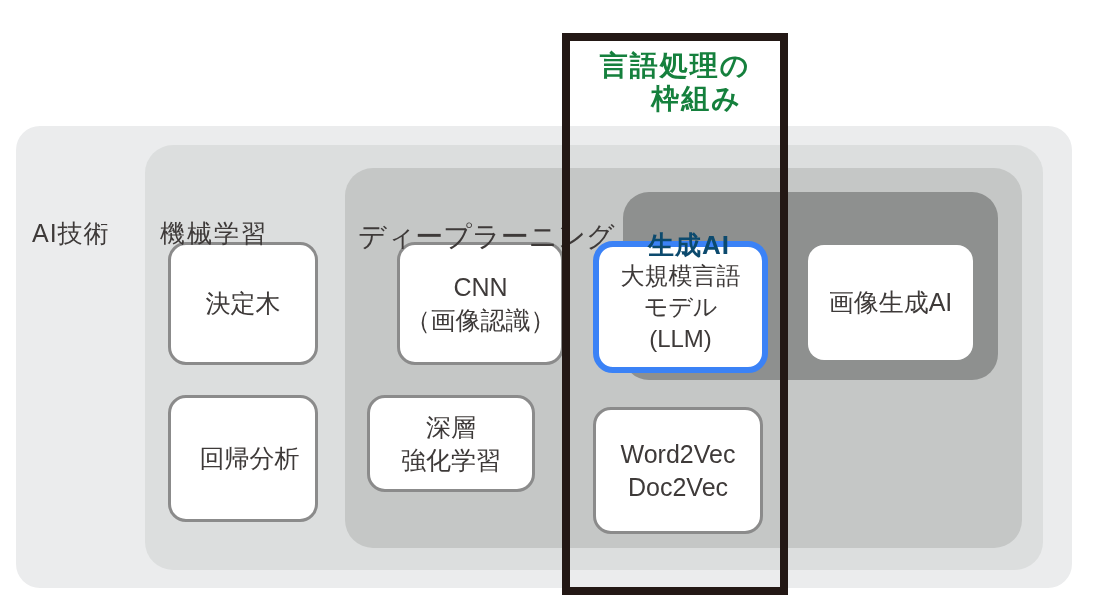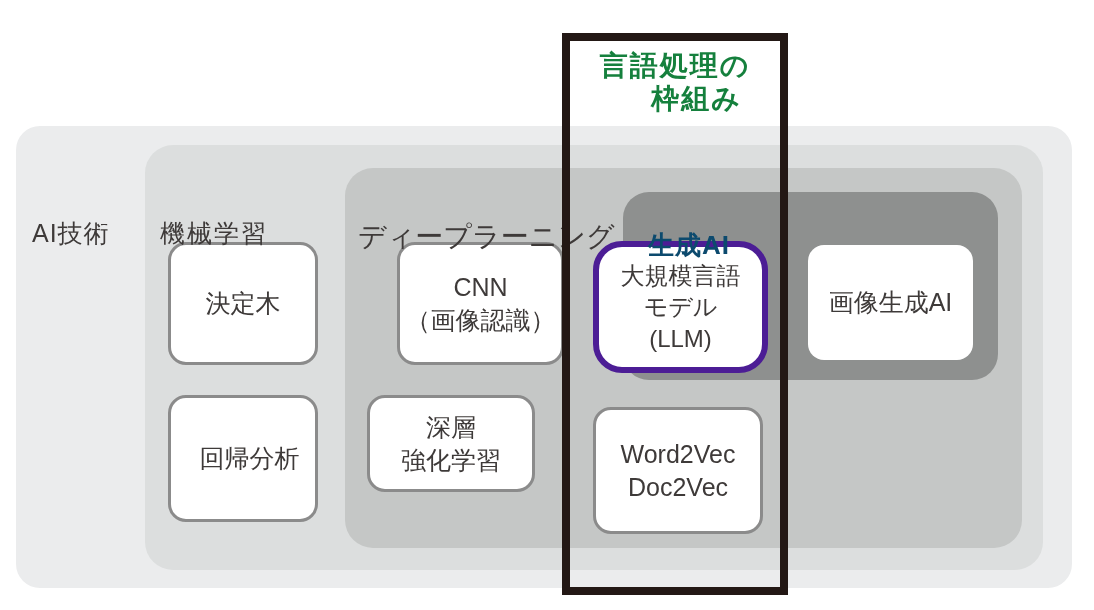--- a/index.html
+++ b/index.html
@@ -26,21 +26,21 @@
   .node{
     position:absolute;z-index:5;background:#ffffff;
     border:3px solid #8b8b8b;border-radius:18px;
     display:flex;flex-direction:column;align-items:center;justify-content:center;
     text-align:center;font-size:25px;line-height:1.32;color:#3e3a39;
     box-sizing:border-box;
   }
   .node .line{display:block;}
   .node-decision-tree{left:168px;top:242px;width:150px;height:123px;}
   .node-cnn          {left:367px;top:242px;width:167px;height:123px;margin-left:30px;}
-  .node-llm          {left:593px;top:241px;width:175px;height:132px;border:6px solid #4c1d95;border-radius:29px;font-size:24px;line-height:1.3;}
+  .node-llm          {left:593px;top:241px;width:175px;height:132px;border:6px solid #3b82f6;border-radius:20px;font-size:24px;line-height:1.3;}
   .node-image-gen    {left:808px;top:245px;width:165px;height:115px;border:none;border-radius:16px;}
   .node-regression   {left:168px;top:395px;width:150px;height:127px;padding-left:13px;}
   .node-deep-rl      {left:367px;top:395px;width:168px;height:97px;text-align:center;}
   .node-word2vec     {left:593px;top:395px;width:170px;height:127px;margin-top:12px;}
 
   
   .lp-frame{
     position:absolute;left:562px;top:33px;width:226px;height:562px;
     border:8px solid #231815;box-sizing:border-box;z-index:10;
     background:transparent;

